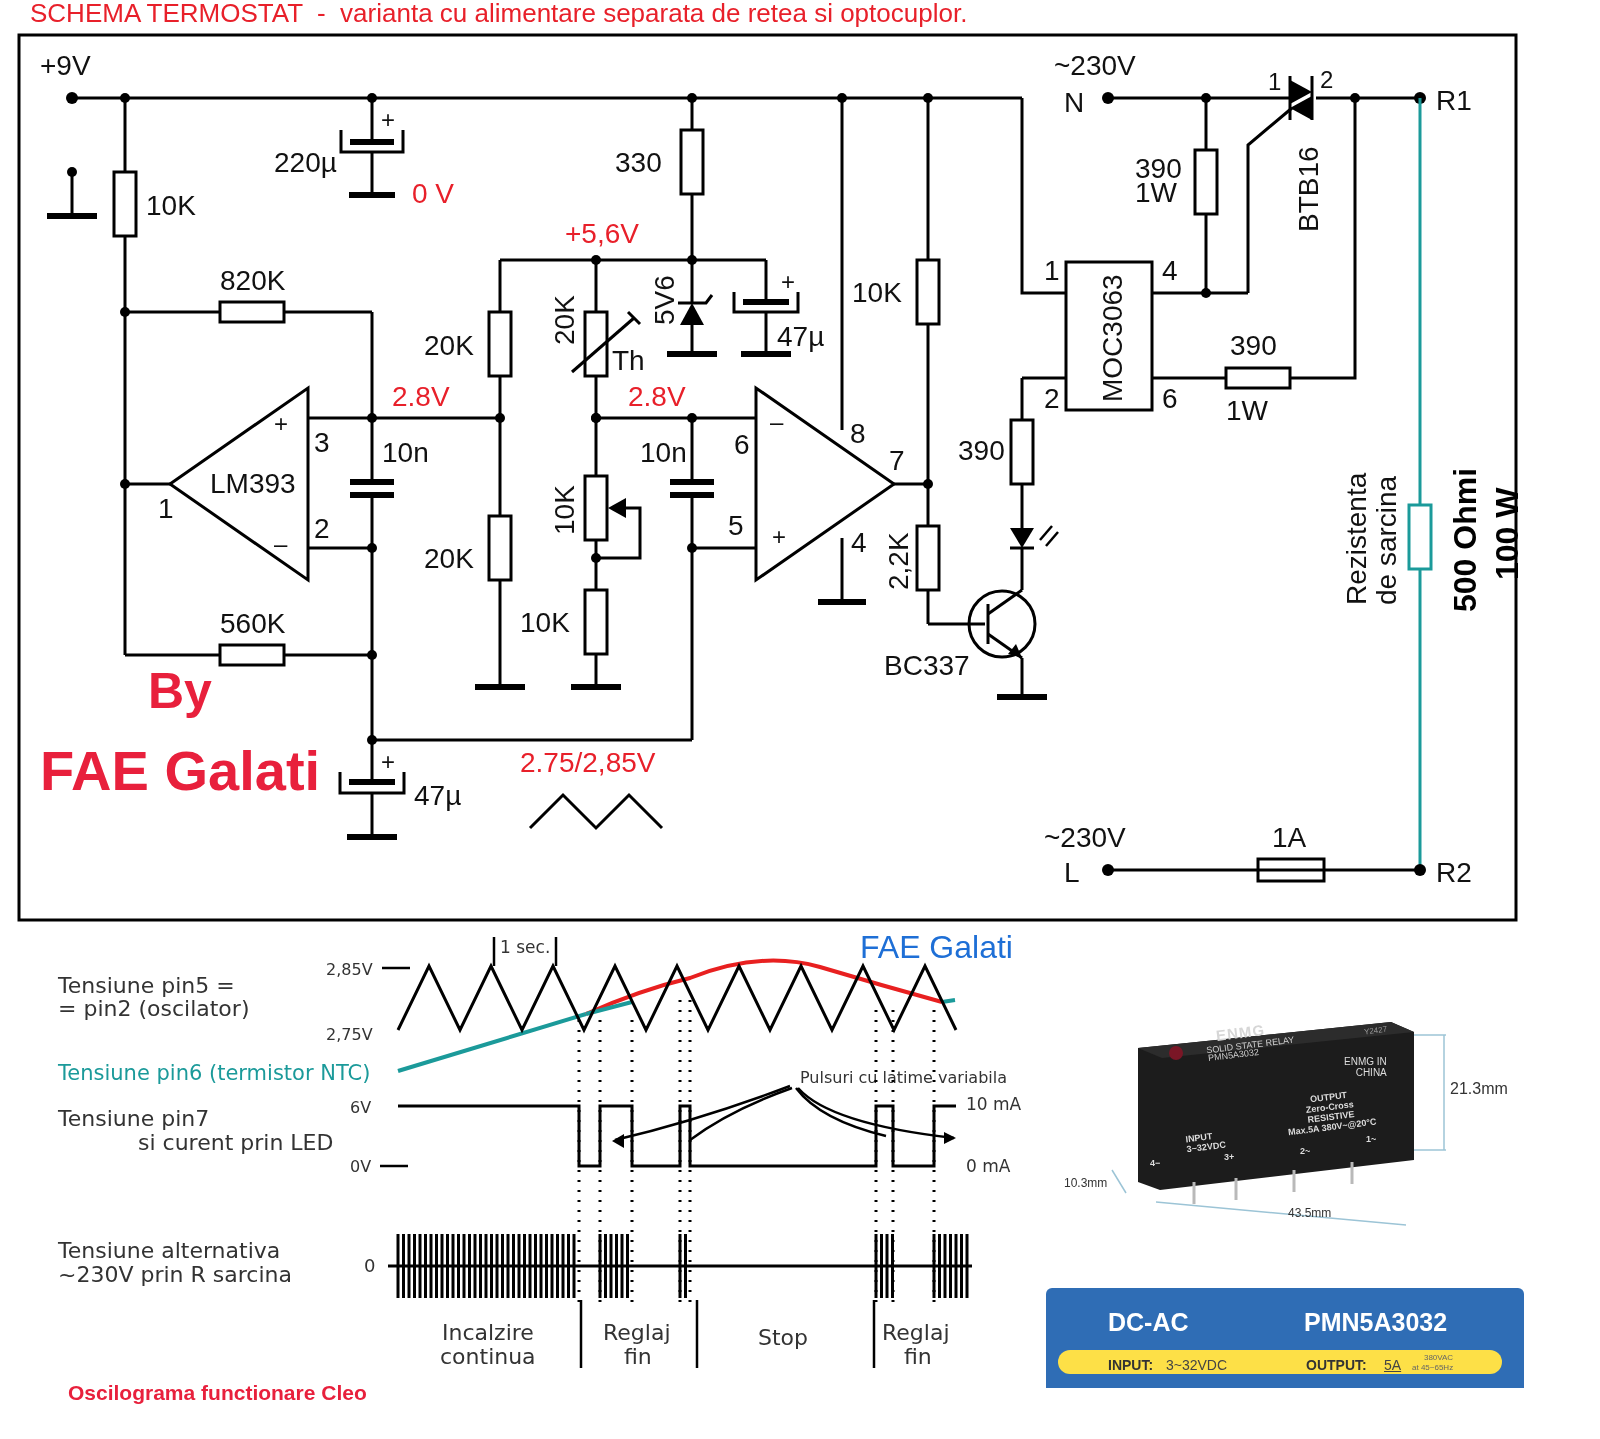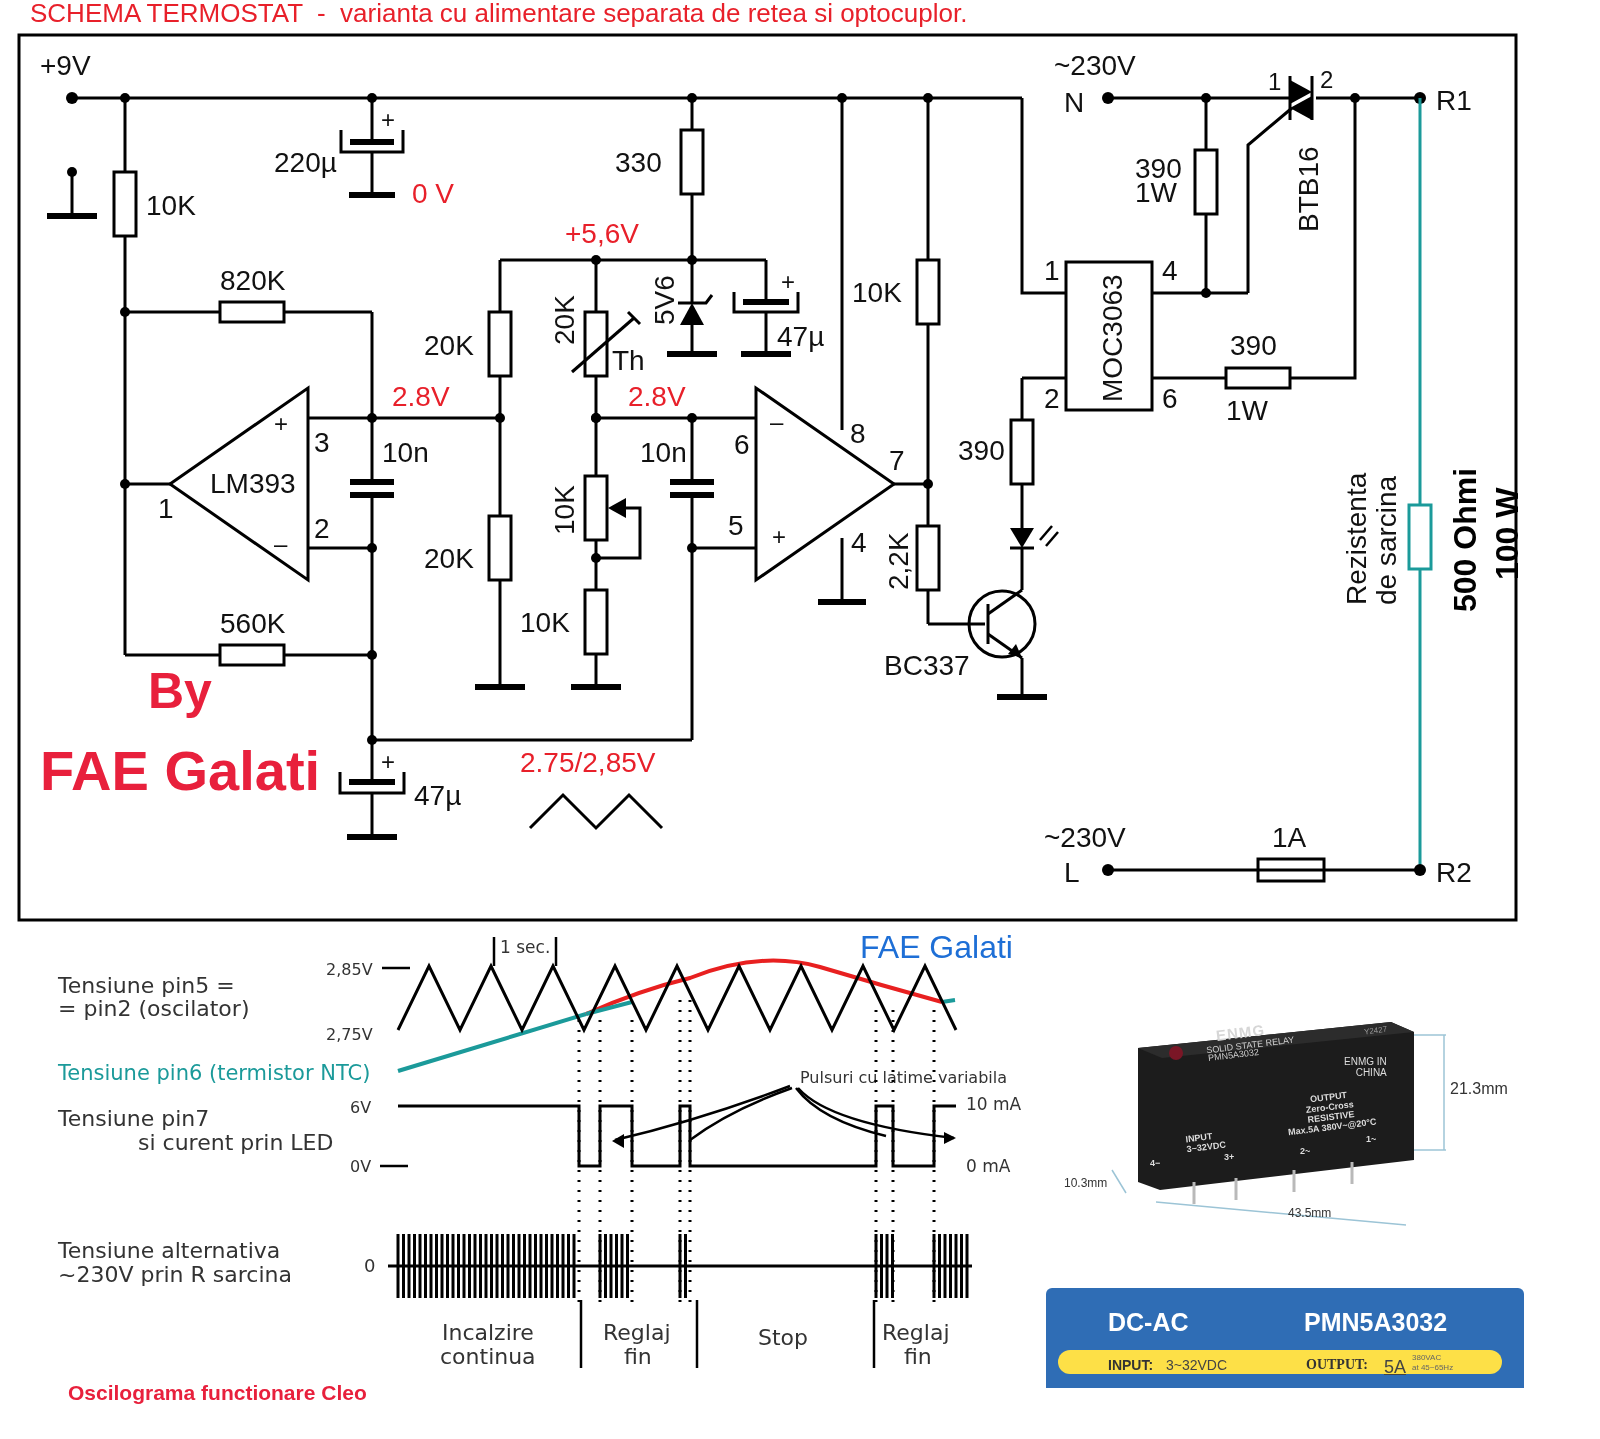--- a/index.html
+++ b/index.html
@@ -493,21 +493,21 @@
   <div style="position:absolute;left:404px;top:70px;color:#333;font-family:'Liberation Sans',sans-serif;font-size:16px;">21.3mm</div>
   <div style="position:absolute;left:18px;top:166px;color:#333;font-family:'Liberation Sans',sans-serif;font-size:12px;">10.3mm</div>
   <div style="position:absolute;left:242px;top:196px;color:#333;font-family:'Liberation Sans',sans-serif;font-size:12px;">43.5mm</div>
 
   <div style="position:absolute;left:0;top:278px;width:470px;height:100px;background:#2f6db5;border-radius:6px 6px 0 0;padding-left:8px;">
     <div style="position:absolute;left:62px;top:20px;color:#fff;font-family:'Liberation Sans',sans-serif;font-size:25px;font-weight:bold;">DC-AC</div>
     <div style="position:absolute;left:258px;top:20px;color:#fff;font-family:'Liberation Sans',sans-serif;font-size:25px;font-weight:bold;">PMN5A3032</div>
     <div style="position:absolute;left:12px;top:62px;width:444px;height:24px;background:#fde047;border-radius:13px;">
       <span style="position:absolute;left:50px;top:7px;font-family:'Liberation Sans',sans-serif;font-size:14px;font-weight:bold;color:#333;">INPUT:</span>
       <span style="position:absolute;left:108px;top:7px;font-family:'Liberation Sans',sans-serif;font-size:14px;color:#444;">3~32VDC</span>
-      <span style="position:absolute;left:248px;top:7px;font-family:Liberation Serif, serif;font-size:14px;font-weight:bold;color:#333;">OUTPUT:</span>
-      <span style="position:absolute;left:326px;top:7px;font-family:'Liberation Sans',sans-serif;font-size:18px;color:#444;text-decoration:underline;">5A</span>
-      <span style="position:absolute;left:354px;top:3px;font-family:'Liberation Sans',sans-serif;font-size:8px;color:#666;line-height:10px;">
+      <span style="position:absolute;left:248px;top:7px;font-family:Liberation Sans, sans-serif;font-size:14px;font-weight:bold;color:#333;">OUTPUT:</span>
+      <span style="position:absolute;left:326px;top:7px;font-family:'Liberation Sans',sans-serif;font-size:14px;color:#444;text-decoration:underline;">5A</span>
+      <span style="position:absolute;left:354px;top:3px;font-family:'Liberation Sans',sans-serif;font-size:8px;color:#666;line-height:10px;text-align:right;">
         <span>380VAC</span><br>
         <span>at 45~65Hz</span>
       </span>
     </div>
   </div>
 </div>
 
 </body></html>

